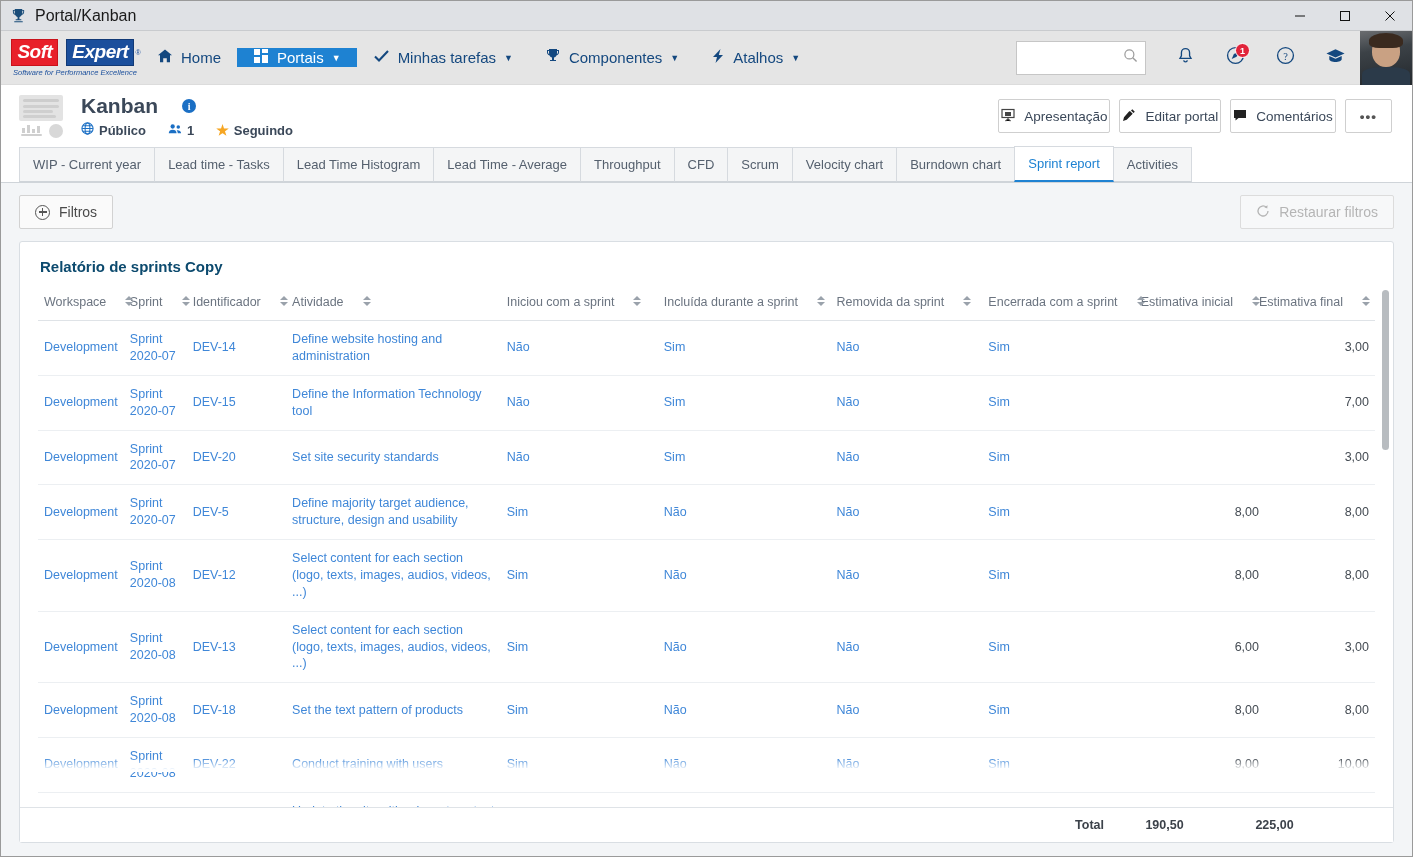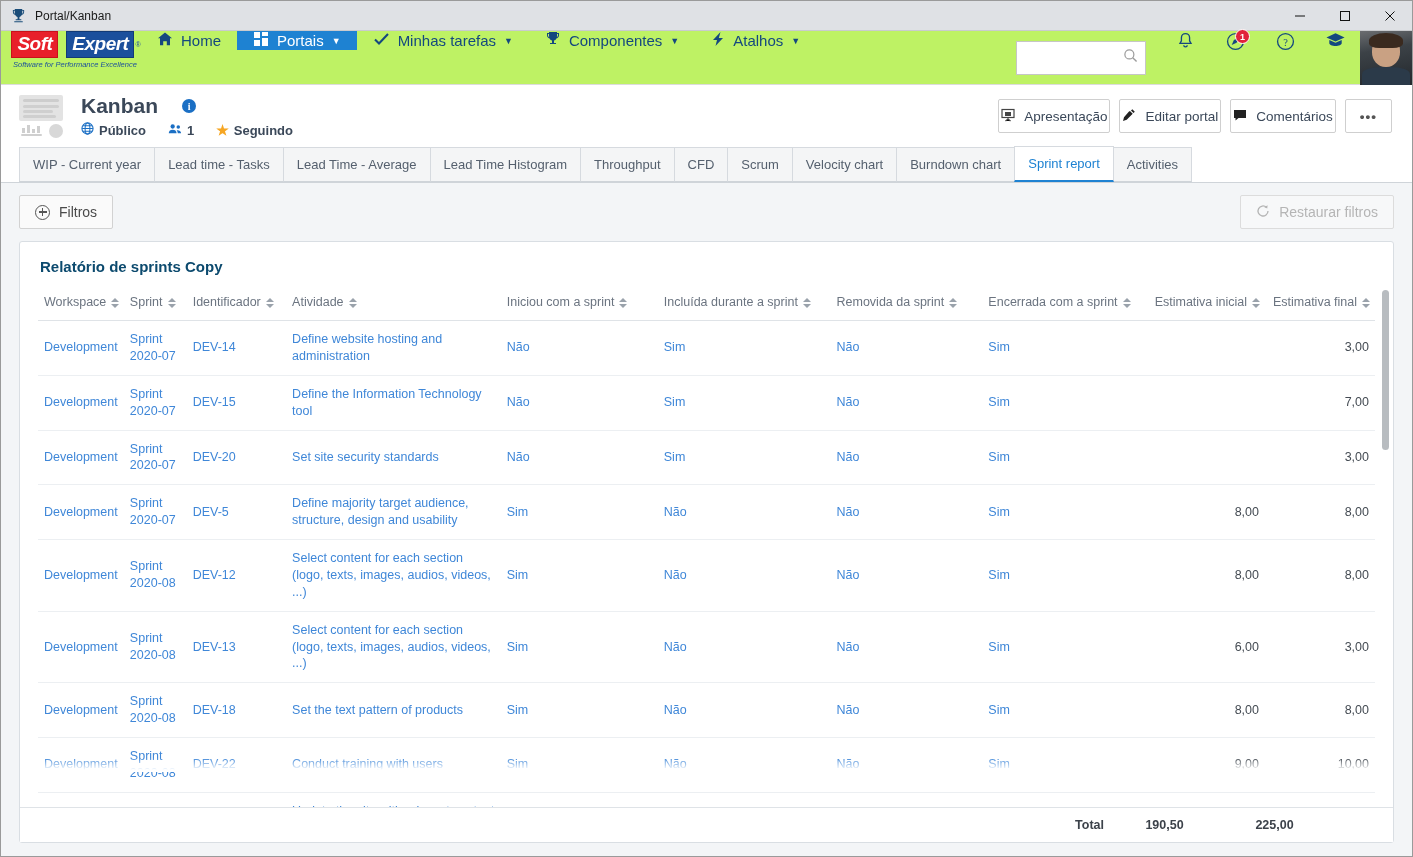--- a/index.html
+++ b/index.html
@@ -27,37 +27,37 @@
     border-bottom: 1px solid #c9cbce;
   }
   .titlebar-icon {
     width: 26px; height: 30px;
     display: flex; align-items: center; justify-content: center;
     color: #1b4d7a;
     font-size: 13px;
     margin-left: 4px;
   }
   .titlebar-text {
-    font-size: 12px; color: #1a1a1a;
+    font-size: 16px; color: #1a1a1a;
     margin-left: 4px;
     flex: 1;
   }
   .winbtns { display: flex; height: 30px; }
   .winbtn {
     width: 45px; height: 30px;
     display: flex; align-items: center; justify-content: center;
     font-size: 13px; color: #111;
   }
   .winbtn svg { display: block; }
 
   
   .topnav {
     height: 54px; flex: 0 0 54px;
-    background: #bef264;
-    display: flex; align-items: flex-start;
+    background: #e5e5e5;
+    display: flex; align-items: center;
     border-bottom: 1px solid #dcdcdc;
   }
   .logo {
     width: 140px; display: flex; align-items: center;
     padding-left: 10px; flex-direction: column; justify-content: center;
   }
   .logo-row { display: flex; align-items: center; }
   .logo-soft {
     background: #e8202a; color: #fff; font-weight: bold; font-style: italic;
     font-size: 19px; padding: 1px 5px 2px 5px; letter-spacing: -0.5px;
@@ -221,21 +221,21 @@
     padding: 16px 20px 14px 20px;
   }
   .tablewrap { flex: 1; min-height: 0; overflow: hidden; position: relative; padding: 0 18px;}
   table { border-collapse: collapse; width: 100%; table-layout: fixed; }
   thead th {
     font-size: 12.5px; color: #6b7480; font-weight: normal;
     text-align: left; padding: 6px 6px 11px 6px;
     border-bottom: 1px solid #dfe3e7; vertical-align: bottom;
     white-space: nowrap;
   }
-  thead th .hcell { display: inline-flex; align-items: flex-end; gap: 5px; }
+  thead th .hcell { display: inline-flex; align-items: flex-start; gap: 19px; }
   th.num .hcell { float: right; }
   .sortic { display: inline-block; width: 7px; position: relative; height: 12px; }
   .sortic::before, .sortic::after {
     content: ""; position: absolute; left: 0;
     border-left: 4px solid transparent; border-right: 4px solid transparent;
   }
   .sortic::before { top: 1px; border-bottom: 4.5px solid #9aa2ab; }
   .sortic::after  { bottom: 1px; border-top: 4.5px solid #9aa2ab; }
   tbody td {
     font-size: 12.5px; color: #3f87d8;
@@ -507,22 +507,22 @@
       <span>Comentários</span>
     </div>
     <div class="hbtn dots">
       <span>•••</span>
     </div>
   </div>
 
   <div class="tabsrow">
     <div class="tab">WIP - Current year</div>
     <div class="tab">Lead time - Tasks</div>
+    <div class="tab">Lead Time Histogram</div>
     <div class="tab">Lead Time - Average</div>
-    <div class="tab">Lead Time Histogram</div>
     <div class="tab">Throughput</div>
     <div class="tab">CFD</div>
     <div class="tab">Scrum</div>
     <div class="tab">Velocity chart</div>
     <div class="tab">Burndown chart</div>
     <div class="tab active">Sprint report</div>
     <div class="tab">Activities</div>
   </div>
 
   <div class="page">

